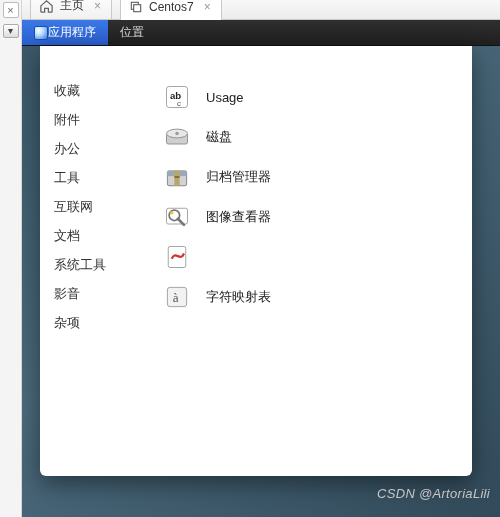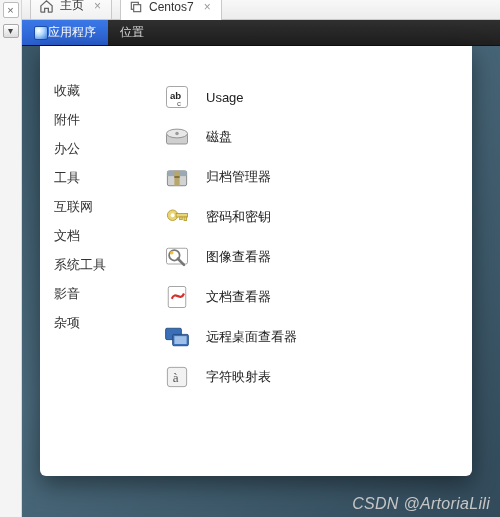--- a/index.html
+++ b/index.html
@@ -20,21 +20,21 @@
   .topbar-item { display: flex; align-items: center; padding: 0 12px; }
   .topbar-item.active { background: linear-gradient(#3a78e6,#2a5fd0); color: #fff; }
   .apps-badge { width: 14px; height: 14px; border-radius: 2px; background: radial-gradient(circle at 30% 30%,#fff,#b7e0ff 40%,#3a78e6); border:1px solid #1d4ca8; }
   .menu-popup { position: absolute; top: 26px; left: 18px; width: 432px; height: 430px; background: #fff; border-radius: 0 0 6px 6px; box-shadow: 0 8px 24px rgba(0,0,0,0.45); display: flex; padding: 32px 12px 8px 14px; }
   .menu-cats { width: 88px; display: flex; flex-direction: column; gap: 11px; padding-top: 4px; color: #333; font-size: 13px; }
   .menu-cats div { cursor: default; }
   .menu-apps { flex: 1; display: flex; flex-direction: column; gap: 2px; padding-left: 20px; }
   .app-row { display: flex; align-items: center; gap: 14px; height: 38px; font-size: 13px; color: #222; }
   .app-icon { width: 30px; height: 30px; display: flex; align-items: center; justify-content: center; }
   .app-icon svg { width: 28px; height: 28px; }
-  .watermark { position: absolute; right: 10px; bottom: 4px; color: #c6c6c6; font-size: 16px; letter-spacing: .3px; font-style: italic;}
+  .watermark { position: absolute; right: 10px; bottom: 16px; color: #c6c6c6; font-size: 13px; letter-spacing: .3px; font-style: italic;}
 </style>
 </head>
 <body>
 
 <div class="outer">
   <div class="left-gutter">
     <div class="gutter-close">×</div>
     <div class="gutter-drop">▾</div>
   </div>
   <div class="main">
@@ -112,58 +112,35 @@
                   <rect x="5" y="9" width="22" height="6" fill="#9aa9b5"></rect>
                   <rect x="13" y="9" width="6" height="17" fill="#b8a66a"></rect>
                   <rect x="13" y="15" width="6" height="2" fill="#7a6b3a"></rect>
                 </svg>
               </span>
             <span>归档管理器</span>
           </div>
           <div class="app-row">
             <span class="app-icon">
                 <svg viewBox="0 0 32 32">
-                  <circle cx="11" cy="14" r="6" fill="#e8d47a" stroke="#b59a2d"></circle>
-                  <circle cx="11" cy="14" r="2.2" fill="#fff"></circle>
-                  <rect x="15" y="12" width="13" height="4" fill="#e8d47a" stroke="#b59a2d"></rect>
-                  <rect x="24" y="16" width="3" height="4" fill="#e8d47a" stroke="#b59a2d"></rect>
-                  <rect x="19" y="16" width="3" height="3" fill="#e8d47a" stroke="#b59a2d"></rect>
-                </svg>
-              </span>
-            <span>密码和密钥</span>
-          </div>
-          <div class="app-row">
-            <span class="app-icon">
-                <svg viewBox="0 0 32 32">
                   <rect x="4" y="6" width="24" height="18" rx="2" fill="#fff" stroke="#999"></rect>
                   <circle cx="13" cy="14" r="6" fill="none" stroke="#777" stroke-width="2"></circle>
                   <line x1="17" y1="18" x2="24" y2="25" stroke="#777" stroke-width="3" stroke-linecap="round"></line>
                   <circle cx="10" cy="11" r="2" fill="#f0c330"></circle>
                 </svg>
               </span>
             <span>图像查看器</span>
           </div>
           <div class="app-row">
             <span class="app-icon">
                 <svg viewBox="0 0 32 32">
                   <rect x="6" y="4" width="20" height="24" rx="2" fill="#fff" stroke="#999"></rect>
                   <path d="M10 18 C 14 8, 20 22, 24 12" fill="none" stroke="#d1322d" stroke-width="2.5"></path>
                 </svg>
               </span>
-            <span>文档查看器</span>
-          </div>
-          <div class="app-row">
-            <span class="app-icon">
-                <svg viewBox="0 0 32 32">
-                  <rect x="3" y="6" width="18" height="13" rx="1.5" fill="#3a6fb7" stroke="#224a80"></rect>
-                  <rect x="11" y="13" width="18" height="13" rx="1.5" fill="#3a6fb7" stroke="#224a80"></rect>
-                  <rect x="13" y="15" width="14" height="9" fill="#9ec0e8"></rect>
-                </svg>
-              </span>
-            <span>远程桌面查看器</span>
           </div>
           <div class="app-row">
             <span class="app-icon">
                 <svg viewBox="0 0 32 32">
                   <rect x="5" y="5" width="22" height="22" rx="3" fill="#f2f2f2" stroke="#999"></rect>
                   <text x="11" y="22" font-size="15" fill="#555" font-family="serif">à</text>
                 </svg>
               </span>
             <span>字符映射表</span>
           </div>

